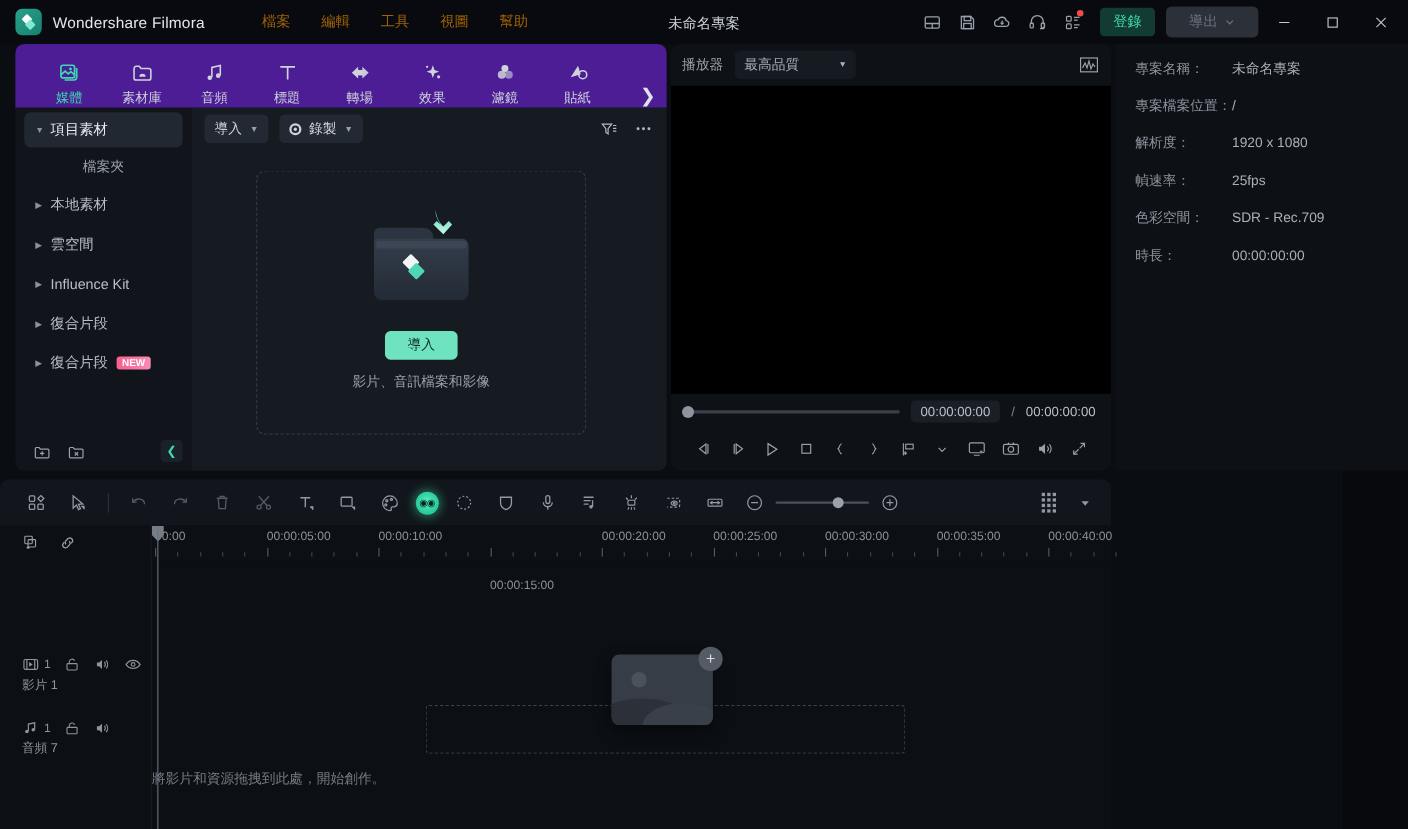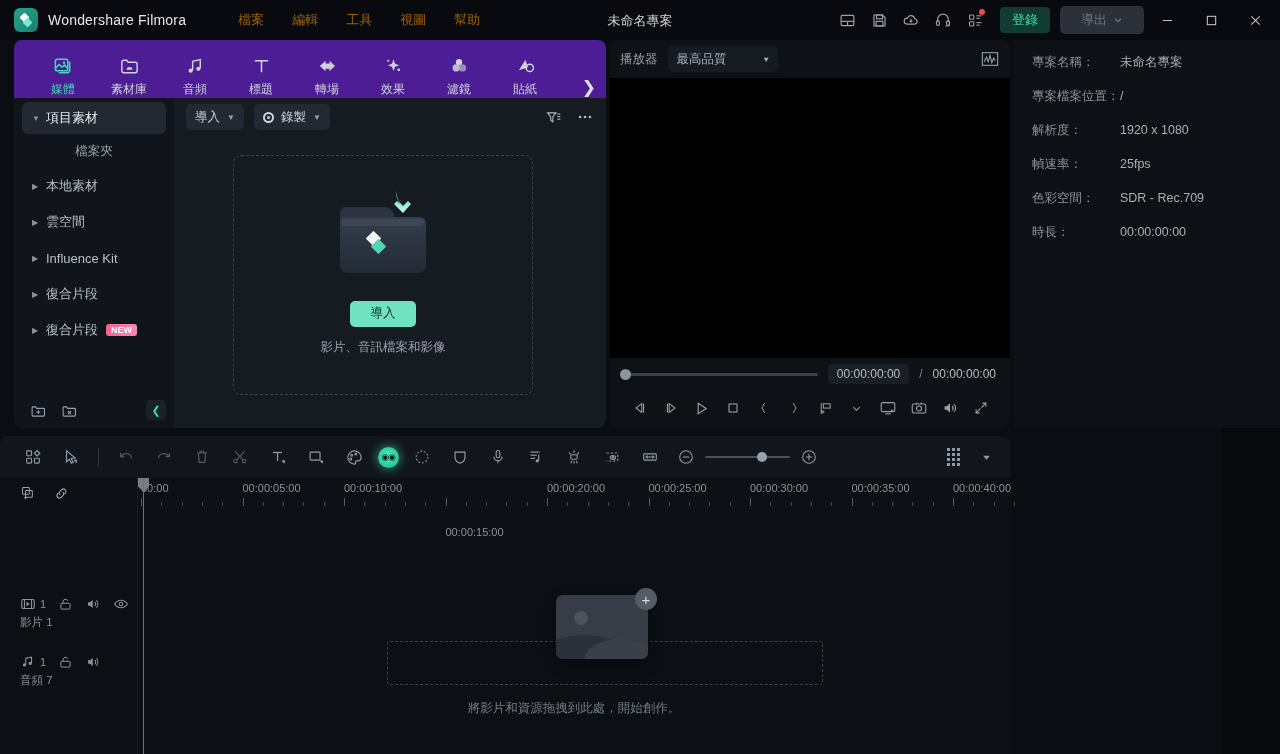--- a/index.html
+++ b/index.html
@@ -255,21 +255,21 @@
     border-radius:50%; background:#4c525b;}
   .img-card .hill1{ position:absolute; left:-18px; bottom:-26px; width:92px;height:50px;
     border-radius:50%; background:#2b3039;}
   .img-card .hill2{ position:absolute; right:-10px; bottom:-22px; width:74px;height:42px;
     border-radius:50%; background:#3a4049;}
   .plus-badge {
     position:absolute; left:497px; top:5px; width:22px;height:22px;border-radius:50%;
     background:#555b64; color:#d6dbe1; font-size:15px;
     display:flex;align-items:center;justify-content:center;
   }
-  .drop-hint { position:absolute; left:0; top:117px; width:872px; text-align:center;
+  .drop-hint { position:absolute; left:0; top:117px; width:872px; text-align:left;
     font-size:12.5px; color:#767d87;}
   svg { display:block; }
 </style>
 </head>
 <body>
 
 <div class="app">
 
   <div class="titlebar">
     <div class="logo-box">

